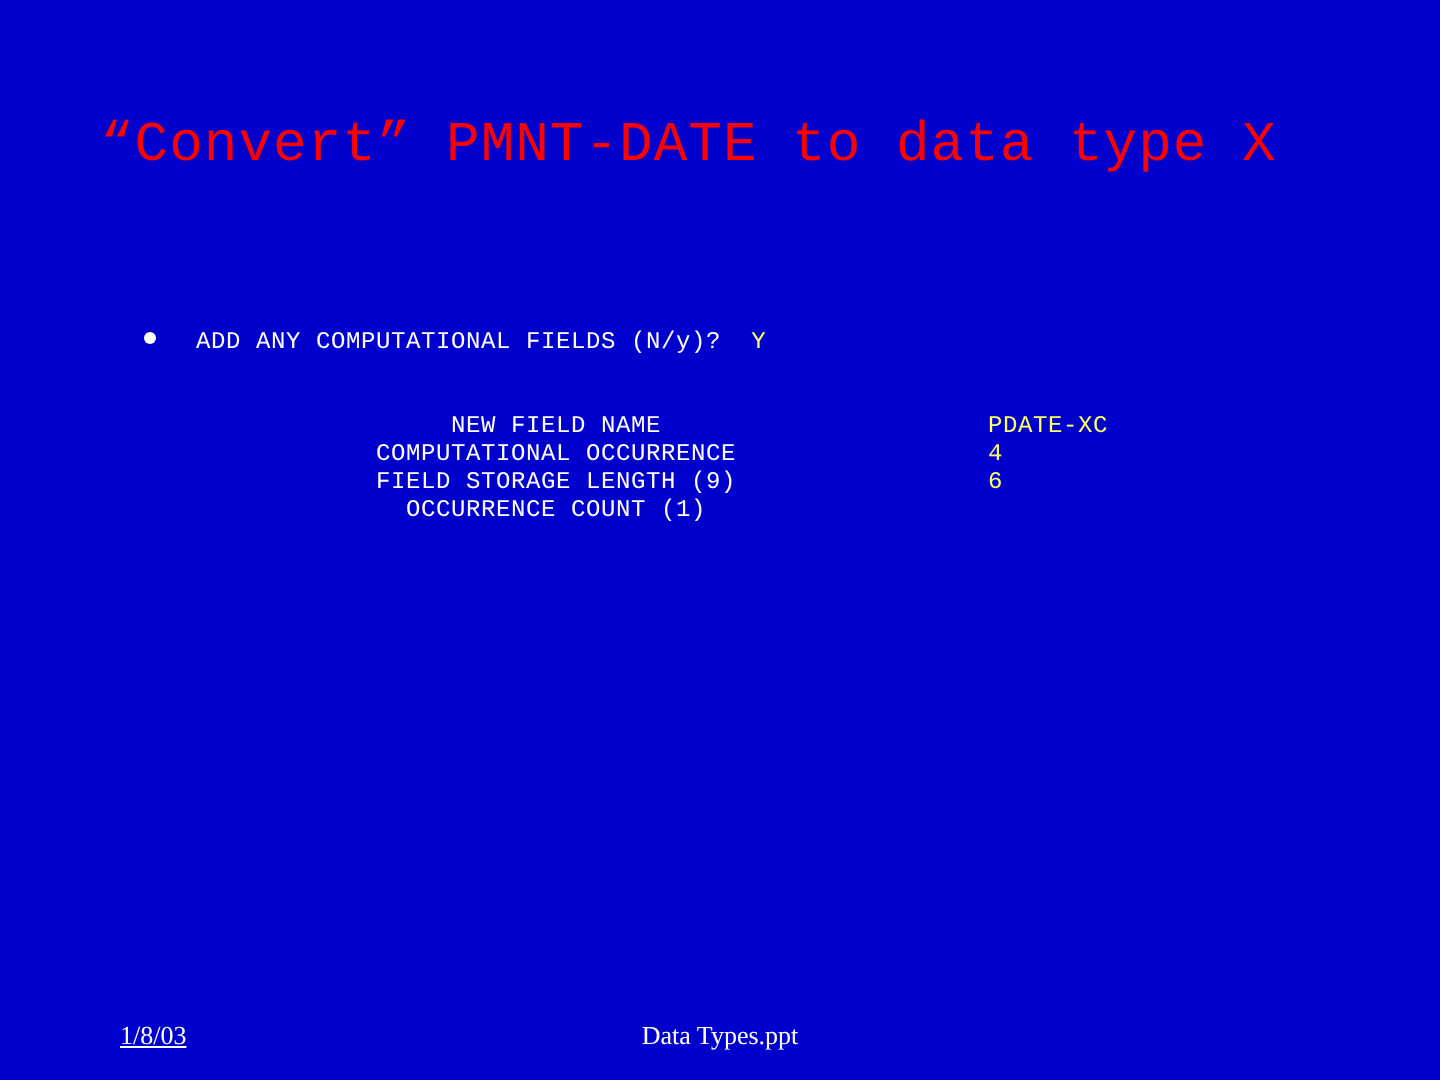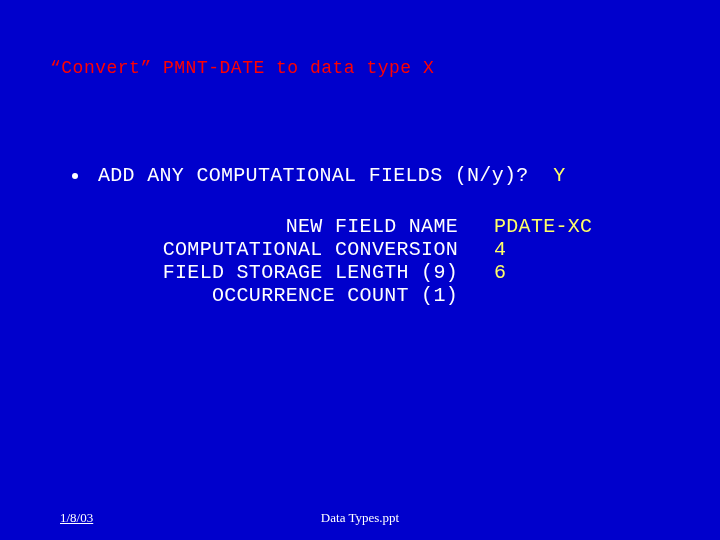--- a/index.html
+++ b/index.html
@@ -15,29 +15,29 @@
     position: relative;
     width: 720px;
     height: 540px;
     box-sizing: border-box;
   }
   .title {
     position: absolute;
     left: 50px;
     top: 58px;
     color: #ff0000;
-    font-size: 18px;
+    font-size: 28px;
     white-space: pre;
     letter-spacing: 0.5px;
   }
   .body {
     position: absolute;
     left: 72px;
     top: 164px;
-    font-size: 20px;
+    font-size: 12px;
     letter-spacing: 0.3px;
   }
   .bullet-row {
     display: flex;
     align-items: baseline;
   }
   .bullet-dot {
     width: 6px;
     height: 6px;
     border-radius: 50%;
@@ -49,21 +49,21 @@
     flex: 0 0 auto;
   }
   .white { color: #ffffff; white-space: pre; }
   .yellow { color: #ffff66; white-space: pre; }
   .line {
     display: flex;
     margin-left: 26px; 
   }
   .label-col {
     width: 360px;
-    text-align: right;
+    text-align: center;
   }
   .val-col {
     width: 20px;
   }
   .ans-col {
     padding-left: 16px;
   }
   .spacer-md { height: 22px; }
   .spacer-lg { height: 28px; }
   .footer {
@@ -104,21 +104,21 @@
     </div>
 
     <div class="spacer-lg"></div>
 
     <div class="line">
       <span class="white label-col">NEW FIELD NAME</span>
       <span class="val-col"></span>
       <span class="yellow ans-col">PDATE-XC</span>
     </div>
     <div class="line">
-      <span class="white label-col">COMPUTATIONAL CONVERSION</span>
+      <span class="white label-col">COMPUTATIONAL OCCURRENCE</span>
       <span class="val-col"></span>
       <span class="yellow ans-col">4</span>
     </div>
     <div class="line">
       <span class="white label-col">FIELD STORAGE LENGTH (9)</span>
       <span class="val-col"></span>
       <span class="yellow ans-col">6</span>
     </div>
     <div class="line">
       <span class="white label-col">OCCURRENCE COUNT (1)</span>

